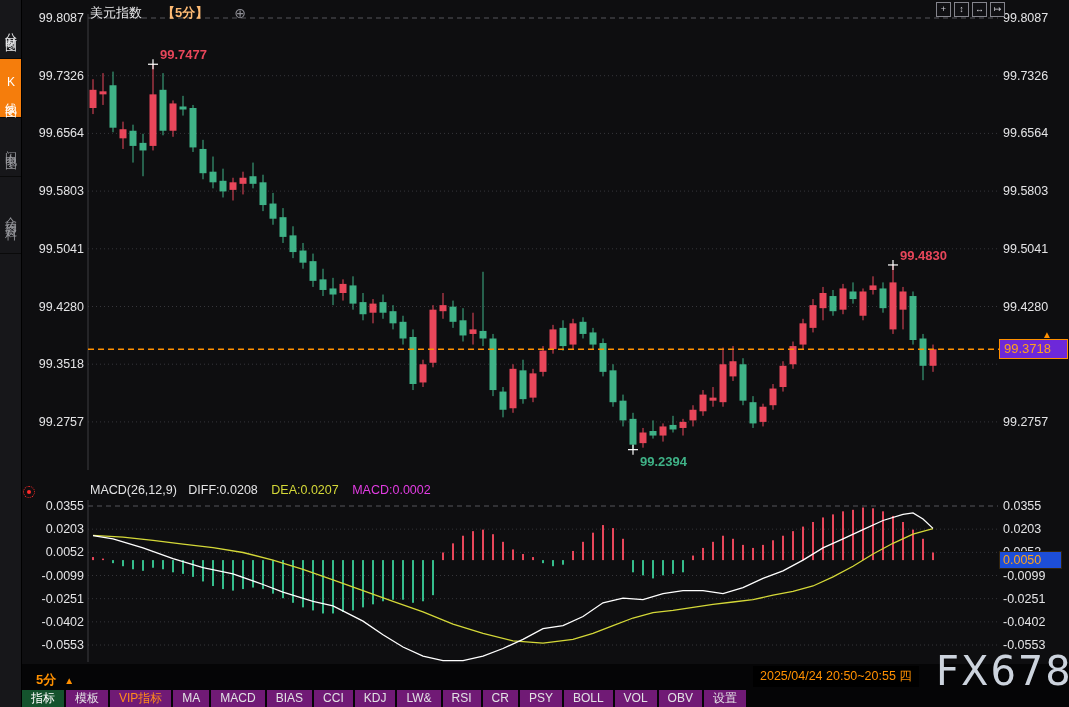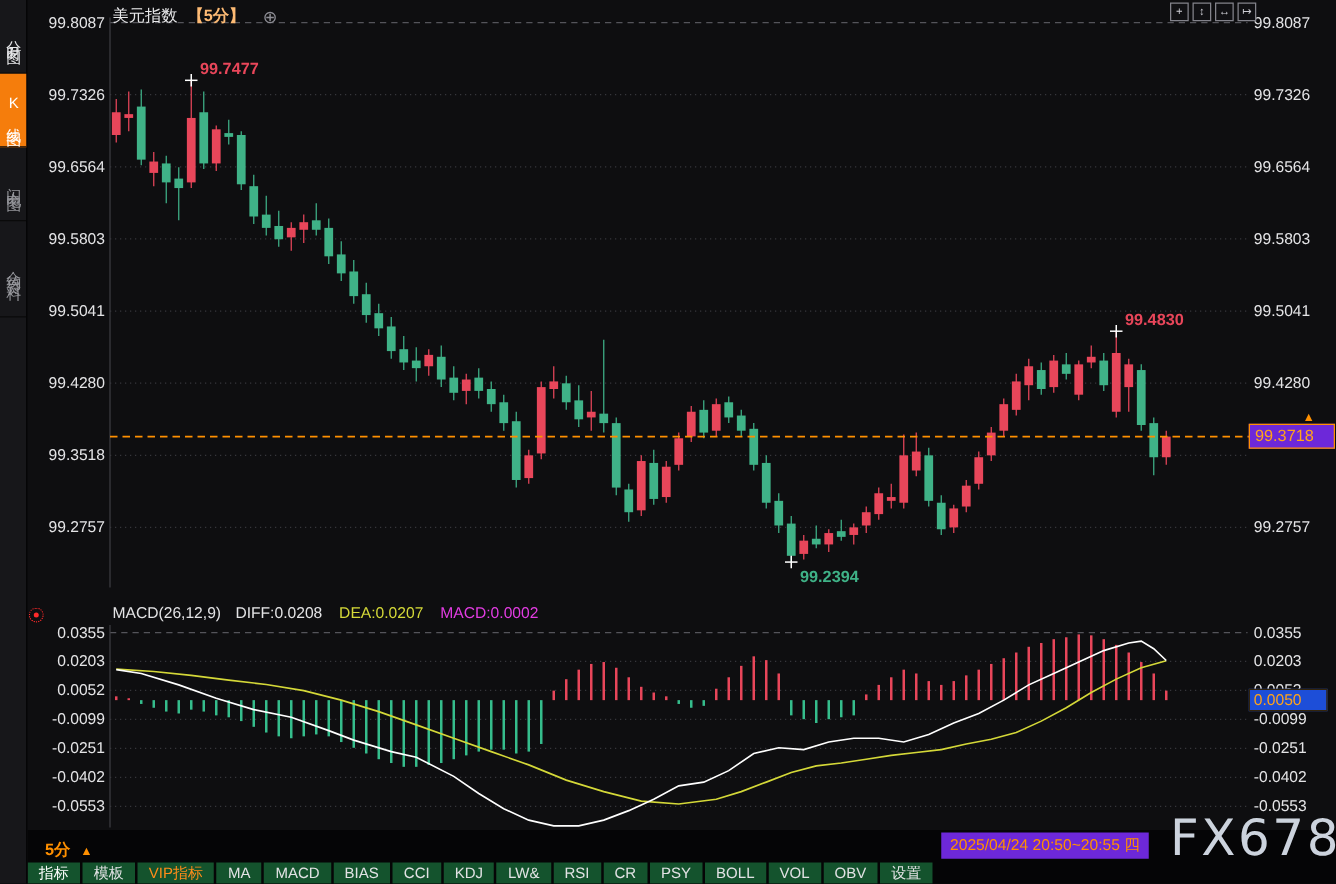--- a/index.html
+++ b/index.html
@@ -10,21 +10,21 @@
            border-right:1px solid #000;z-index:6;}
   .side-item{width:21px;display:flex;align-items:center;justify-content:center;
              writing-mode:vertical-lr;text-orientation:upright;font-size:12px;
              letter-spacing:4px;color:#96979c;cursor:pointer;border-bottom:1px solid #0a0a0a;}
   .side-item.bright{color:#e8e9eb;}
   .side-item.active{background:#f57d0c;color:#fff;}
   
   #plot-svg{position:absolute;left:0;top:0;z-index:1;}
   
   .hdr{position:absolute;left:90px;top:4px;z-index:4;font-size:13px;color:#e8e8ea;
-       display:flex;align-items:center;gap:8px;}
+       display:flex;align-items:center;gap:20px;}
   .hdr .tag{color:#fdba74;font-weight:bold;}
   .hdr .addicon{color:#8d8d94;font-size:14px;margin-left:6px;cursor:pointer;}
   .ctl-icons{position:absolute;left:936px;top:2px;z-index:4;display:flex;gap:3px;}
   .ctl-icons .ic{width:13px;height:13px;border:1px solid #83838b;color:#cdcdd4;
                  font-size:9px;line-height:12px;text-align:center;background:#101013;cursor:pointer;}
   .price-box{position:absolute;left:999px;top:339px;width:63px;height:18px;z-index:5;
              border:1px solid #ff9000;background:#6d28d9;color:#ffa31a;font-size:13px;
              line-height:18px;padding-left:4px;}
   .price-arrow{position:absolute;left:1042px;top:329px;z-index:6;color:#ff9000;font-size:10px;}
   .macd-box{position:absolute;left:999px;top:551px;width:58px;height:16px;z-index:5;
@@ -35,26 +35,26 @@
   .macd-hdr .mac{color:#e23ce2;margin-left:10px;}
   .macd-gear{position:absolute;left:23px;top:486px;width:10px;height:10px;z-index:4;
              border:1px dotted #ff2a2a;border-radius:50%;cursor:pointer;}
   .macd-gear i{position:absolute;left:3px;top:3px;width:4px;height:4px;background:#ff2a2a;
                border-radius:50%;}
   
   .bottom-bg{position:absolute;left:22px;top:664px;width:1047px;height:43px;background:#050506;z-index:2;}
   .period-lbl{position:absolute;left:36px;top:671px;z-index:4;color:#ff9000;font-size:13px;
               font-weight:bold;cursor:pointer;}
   .period-lbl .tri{font-size:10px;margin-left:8px;}
-  .date-box{position:absolute;left:753px;top:666px;z-index:4;background:#6d28d9;
+  .date-box{position:absolute;left:753px;top:666px;z-index:4;background:#000000;
             color:#ff9000;font-size:12.5px;padding:2px 7px;white-space:nowrap;}
   .watermark{position:absolute;left:936px;top:648px;z-index:4;color:#ccd3dd;font-size:40px;
              letter-spacing:2px;font-family:"DejaVu Sans",sans-serif;}
   .toolbar{position:absolute;left:22px;top:690px;height:17px;z-index:4;display:flex;gap:2px;}
-  .toolbar .tab{background:#14532d;color:#e2e2e4;font-size:12px;line-height:17px;
+  .toolbar .tab{background:#701a75;color:#e2e2e4;font-size:12px;line-height:17px;
                 padding:0 9px;cursor:pointer;white-space:nowrap;}
   .toolbar .tab.active{background:#14532d;color:#fff;}
   .toolbar .tab.vip{color:#ff8c1a;text-align:right;}
 </style>
 </head>
 <body>
 
 <div id="app">
 
   <div class="sidebar">

